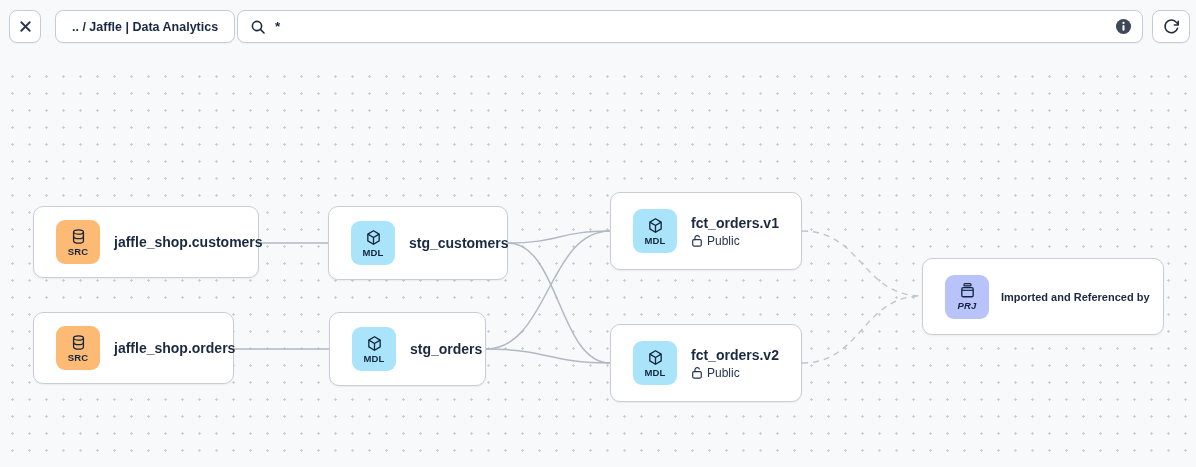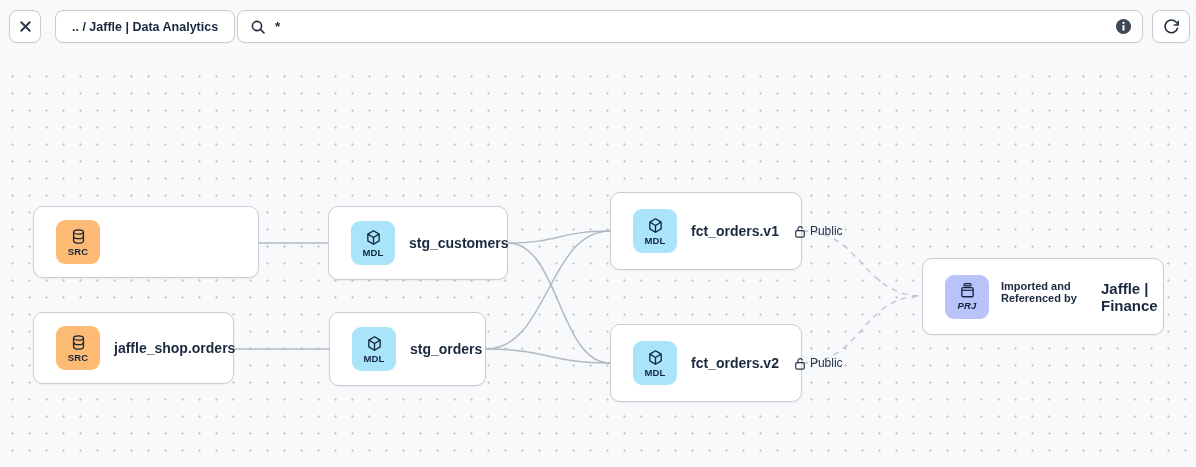--- a/index.html
+++ b/index.html
@@ -37,21 +37,21 @@
     display: flex; flex-direction: column; align-items: center; justify-content: center;
     gap: 1px; flex: none; margin-left: 8px;
   }
   .badge-src { background: #fdba74; }
   .badge-mdl { background: #a9e4fa; }
   .badge-prj { background: #b8c3f9; font-style: italic; }
   .badge-label { font-size: 9.5px; font-weight: 700; color: #13253f; letter-spacing: 0.2px; }
   .badge svg { display: block; }
 
   .node-label { font-size: 14px; font-weight: 600; color: #1a2940; white-space: nowrap; }
-  .node-col { display: flex; gap: 15px; }
+  .node-col { display: flex; flex-direction: column; gap: 3px; }
   .access-row { display: flex; align-items: center; gap: 4px; text-align: right; }
   .access-label { font-size: 12px; font-weight: 500; color: #243450; }
   .prj-subtitle { font-size: 11px; font-weight: 600; color: #1a2940; }
   .prj-title { font-size: 15px; font-weight: 600; color: #1a2940; }
 
   .toolbar { position: absolute; left: 0; top: 0; width: 1196px; height: 62px; }
   .chip {
     position: absolute; top: 10px; height: 33px;
     background: #fff; border: 1px solid #c6ccd4; border-radius: 8px;
     display: flex; align-items: center; justify-content: center;
@@ -88,20 +88,21 @@
 
   <div class="node" style="left:33px; top:206px; width:226px; height:72px;">
     <div class="badge badge-src">
       <svg width="17" height="17" viewBox="0 0 18 18">
         <ellipse cx="9" cy="4.2" rx="5.2" ry="2.3" fill="none" stroke="#13253f" stroke-width="1.4"></ellipse>
         <path d="M3.8 4.2 V13.8 a5.2 2.3 0 0 0 10.4 0 V4.2" fill="none" stroke="#13253f" stroke-width="1.4"></path>
         <path d="M3.8 9 a5.2 2.3 0 0 0 10.4 0" fill="none" stroke="#13253f" stroke-width="1.4"></path>
       </svg>
       <span class="badge-label">SRC</span>
     </div>
+    <div class="node-label">jaffle_shop.customers</div>
   </div>
 
   <div class="node" style="left:33px; top:312px; width:201px; height:72px;">
     <div class="badge badge-src">
       <svg width="17" height="17" viewBox="0 0 18 18">
         <ellipse cx="9" cy="4.2" rx="5.2" ry="2.3" fill="none" stroke="#13253f" stroke-width="1.4"></ellipse>
         <path d="M3.8 4.2 V13.8 a5.2 2.3 0 0 0 10.4 0 V4.2" fill="none" stroke="#13253f" stroke-width="1.4"></path>
         <path d="M3.8 9 a5.2 2.3 0 0 0 10.4 0" fill="none" stroke="#13253f" stroke-width="1.4"></path>
       </svg>
       <span class="badge-label">SRC</span>
@@ -175,21 +176,20 @@
     <div class="badge badge-prj">
       <svg width="17" height="17" viewBox="0 0 18 18">
         <rect x="5.3" y="1.6" width="7.4" height="2.6" rx="1.1" fill="none" stroke="#13253f" stroke-width="1.3"></rect>
         <rect x="3" y="6" width="12" height="9.6" rx="1.4" fill="none" stroke="#13253f" stroke-width="1.4"></rect>
         <path d="M3 8.8 H15" fill="none" stroke="#13253f" stroke-width="1.2"></path>
       </svg>
       <span class="badge-label">PRJ</span>
     </div>
     <div class="node-col">
       <div class="prj-subtitle">Imported and Referenced by</div>
-      <div class="prj-title">Jaffle | Finance</div>
     </div>
   </div>
 </div>
 
 <div class="toolbar">
   <div class="chip close-btn">
     <svg width="15" height="15" viewBox="0 0 16 16">
       <path d="M3.5 3.5 L12.5 12.5 M12.5 3.5 L3.5 12.5" stroke="#2a3647" stroke-width="2" stroke-linecap="round" fill="none"></path>
     </svg>
   </div>

